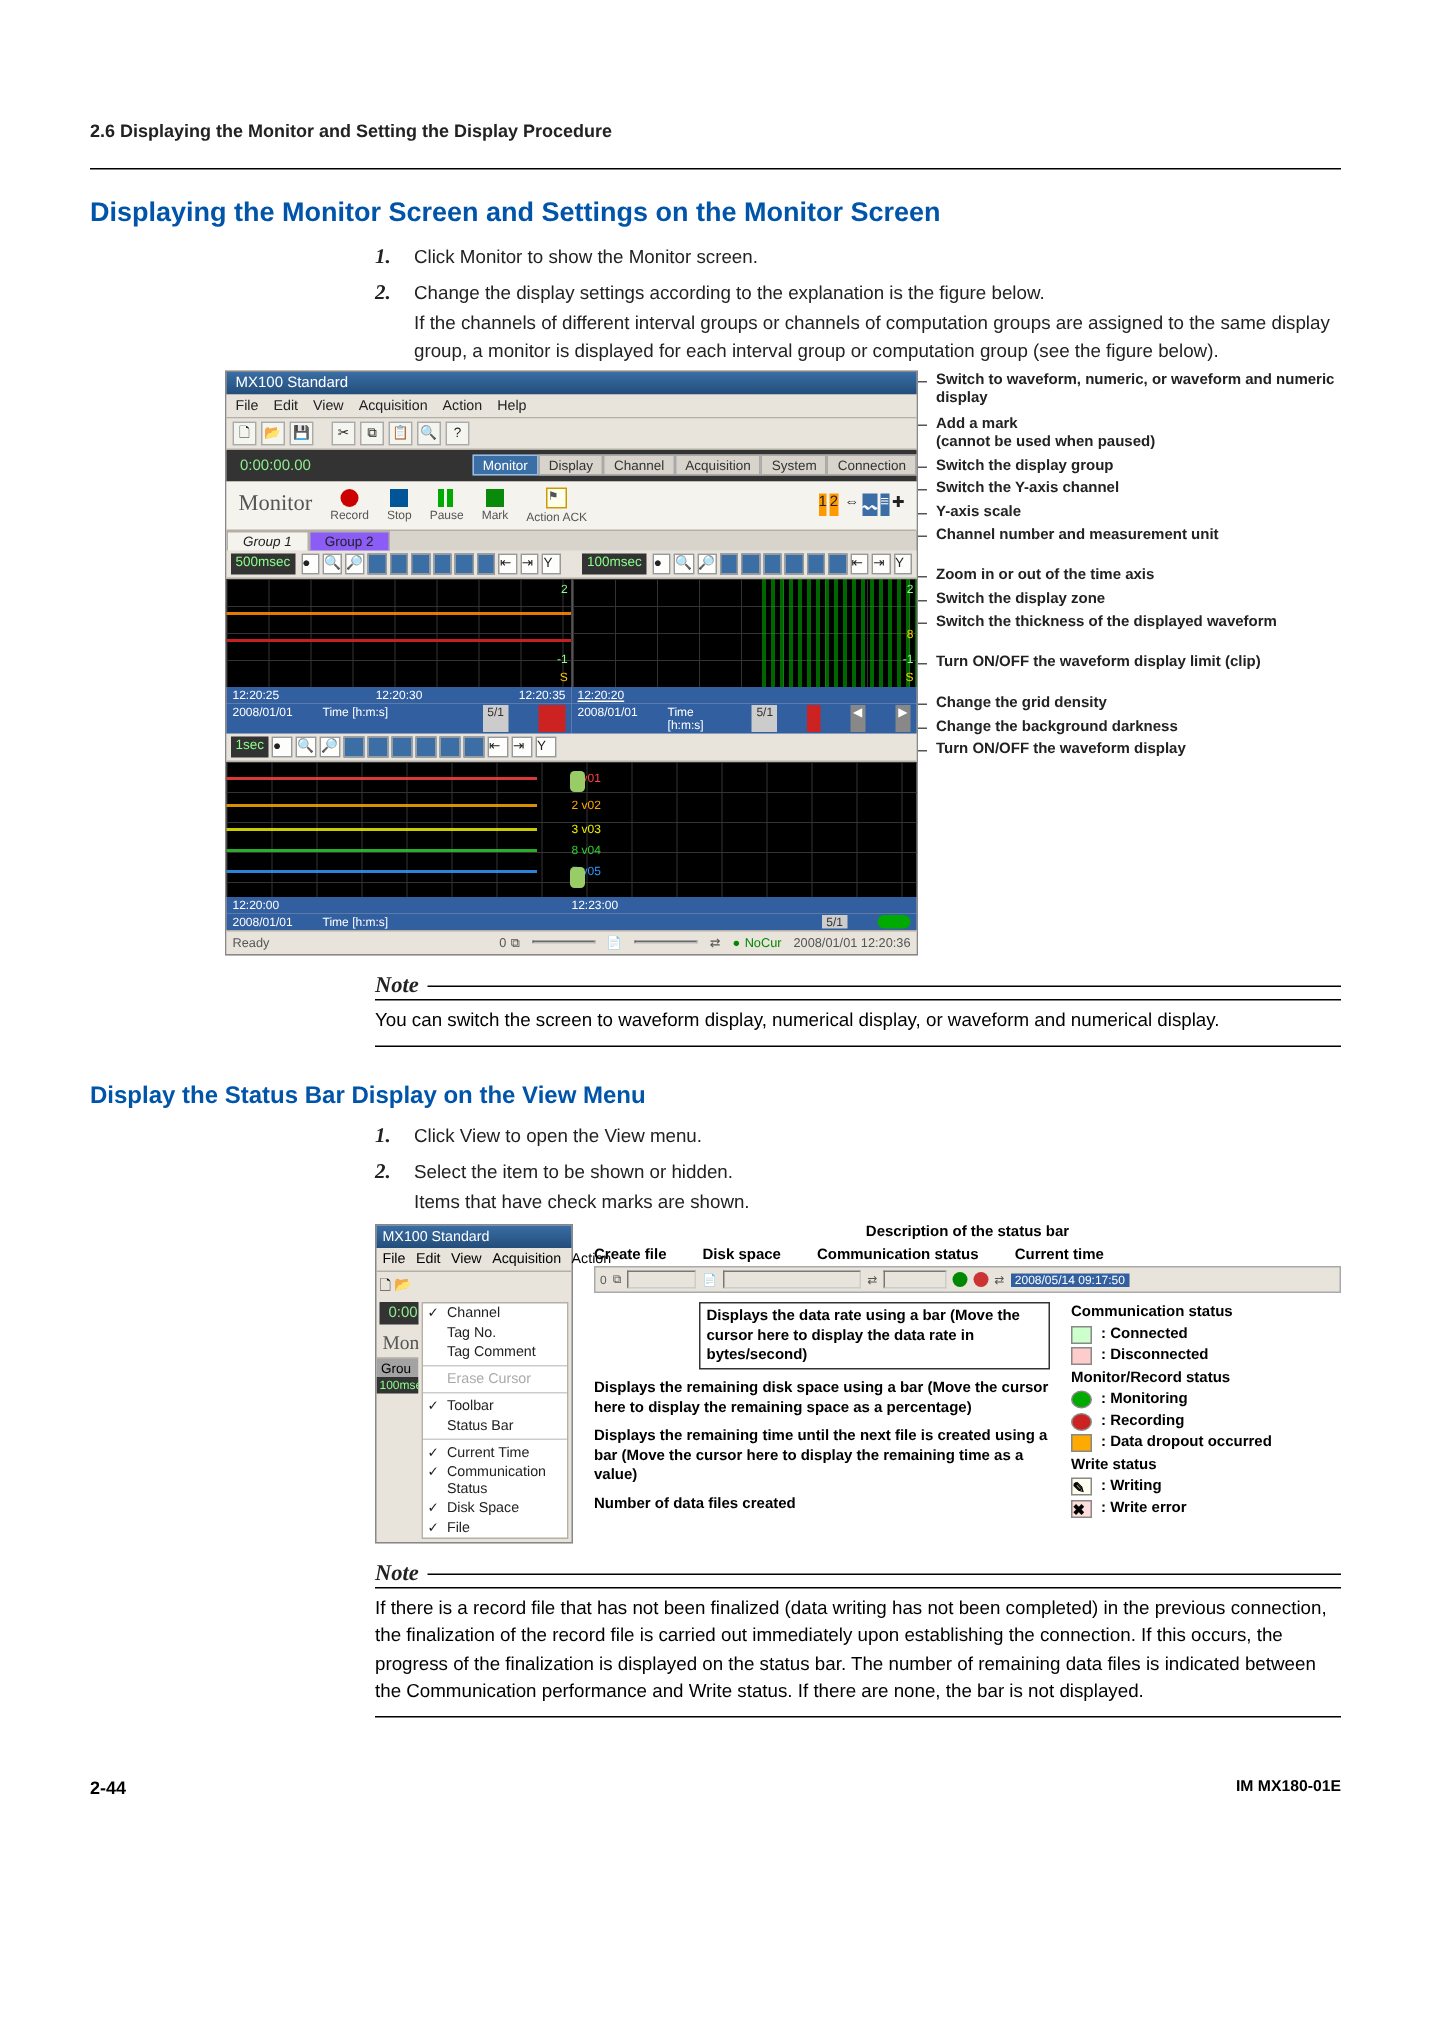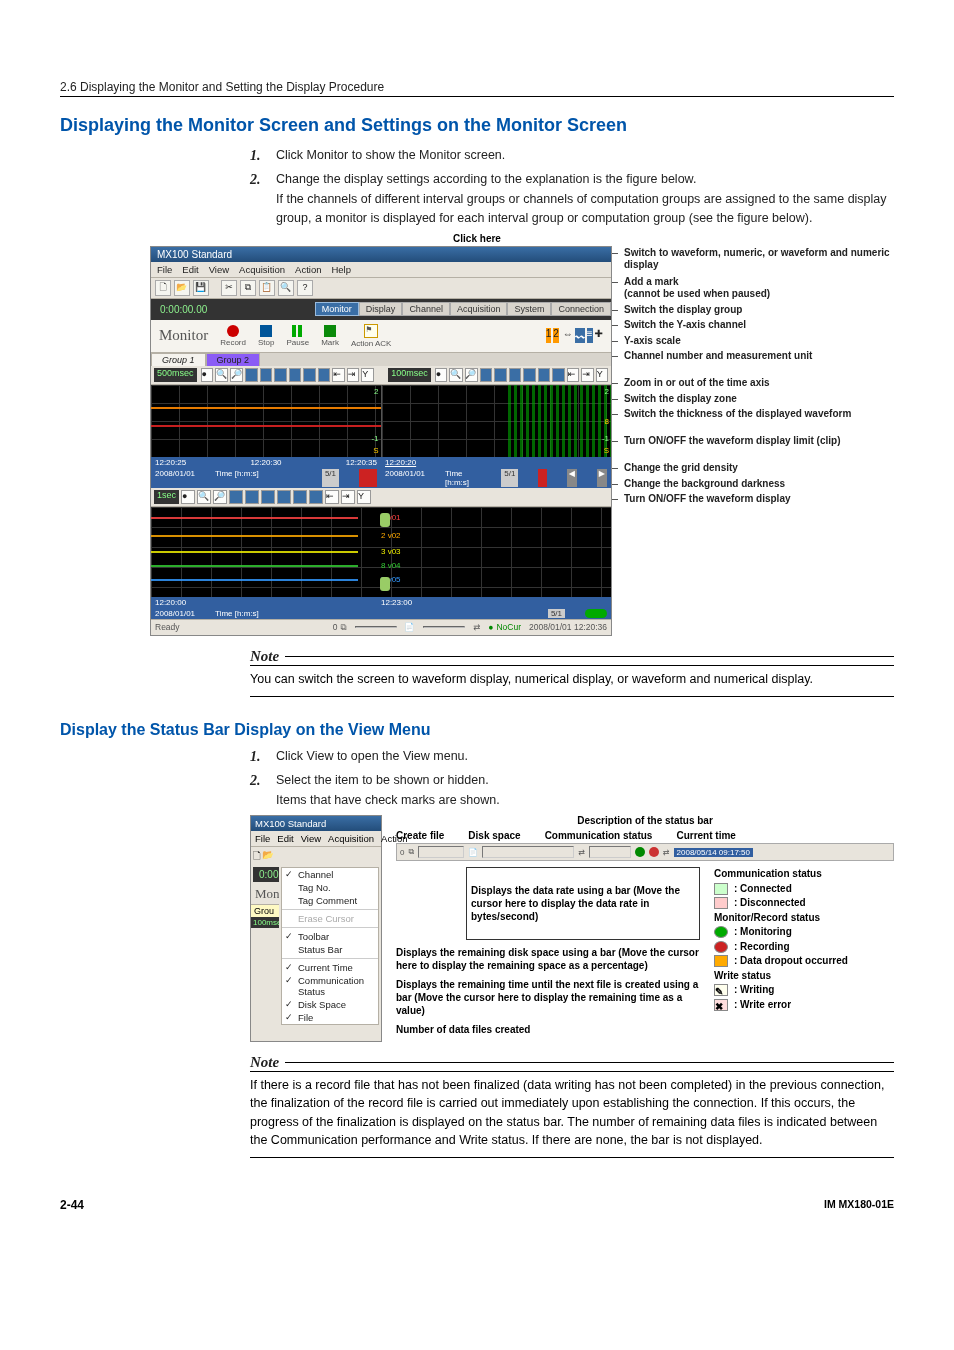--- a/index.html
+++ b/index.html
@@ -6,24 +6,24 @@
     margin: 0;
     font-family: Arial, Helvetica, sans-serif;
     background: #fff;
     width: 954px;
   }
   .page {
     padding: 80px 60px 40px 60px;
   }
   .sect-header {
     font-size: 12px;
-    font-weight: normal;
+    font-weight: bold;
     color: #222;
     border-bottom: 1px solid #000;
-    padding-bottom: 2px;
+    padding-bottom: 18px;
     margin-bottom: 14px;
   }
   .h1 {
     font-size: 18px;
     font-weight: bold;
     color: #0055aa;
     margin: 18px 0 10px 0;
   }
   .h2 {
     font-size: 16px;
@@ -220,21 +220,20 @@
     </li>
     <li>
       <span class="stepnum">2.</span>
       <span class="stepbody">
         <span>Change the display settings according to the explanation is the figure below.</span>
         <div class="subpara">If the channels of different interval groups or channels of computation groups are assigned to the same display group, a monitor is displayed for each interval group or computation group (see the figure below).</div>
       </span>
     </li>
   </ol>
 
-  <div class="click-here">Click here</div>
 
   <div class="fig1">
     <div class="appshot">
       <div class="titlebar">MX100 Standard</div>
       <div class="menubar">
         <span>File</span>
         <span>Edit</span>
         <span>View</span>
         <span>Acquisition</span>
         <span>Action</span>
@@ -492,21 +491,21 @@
         <span>Action</span>
       </div>
       <div style="padding:2px 2px 0 2px;display:flex;gap:2px;">
         <span class="ico">🗋</span>
         <span class="ico">📂</span>
       </div>
       <div style="display:flex;">
         <div style="width:28px;overflow:hidden;font-size:9px;">
           <div class="rec-label" style="margin:2px 0 2px 2px;width:24px;">0:00:0</div>
           <div style="font-family:Georgia;font-size:13px;color:#555;padding:2px 0 2px 4px;text-align:right;">Mon</div>
-          <div style="background:#fef9c3;border-top:1px solid #b5b0a5;padding:1px 3px;">Grou</div>
+          <div style="background:#a3a3a3;border-top:1px solid #b5b0a5;padding:1px 3px;">Grou</div>
           <div style="background:#333;color:#8f8;font-size:8px;padding:1px 2px;">100msec</div>
         </div>
         <div class="vm-list" style="flex:1;">
           <div class="vm-item chk">Channel</div>
           <div class="vm-item">Tag No.</div>
           <div class="vm-item">Tag Comment</div>
           <div class="vm-sep"></div>
           <div class="vm-item dim">Erase Cursor</div>
           <div class="vm-sep"></div>
           <div class="vm-item chk">Toolbar</div>
@@ -536,21 +535,21 @@
         <span class="slot" style="width:90px;"></span>
         <span>⇄</span>
         <span class="slot" style="width:40px;"></span>
         <span style="background:#080;width:10px;height:10px;border-radius:50%;"></span>
         <span style="background:#c33;width:10px;height:10px;border-radius:50%;"></span>
         <span>⇄</span>
         <span class="time">2008/05/14 09:17:50</span>
       </div>
       <div class="desc-cols">
         <div class="desc-left">
-          <div class="block" style="border:1px solid #333;padding:16px 4px;margin-left:70px;">Displays the data rate using a bar (Move the cursor here to display the data rate in bytes/second)</div>
+          <div class="block" style="border:1px solid #333;padding:2px 4px;margin-left:70px;">Displays the data rate using a bar (Move the cursor here to display the data rate in bytes/second)</div>
           <div class="block">Displays the remaining disk space using a bar (Move the cursor here to display the remaining space as a percentage)</div>
           <div class="block">Displays the remaining time until the next file is created using a bar (Move the cursor here to display the remaining time as a value)</div>
           <div class="block">Number of data files created</div>
         </div>
         <div class="desc-right">
           <div>Communication status</div>
           <div class="row">
               <span class="sw" style="background:#cfc;"></span>
               <span>: Connected</span>
             </div>

